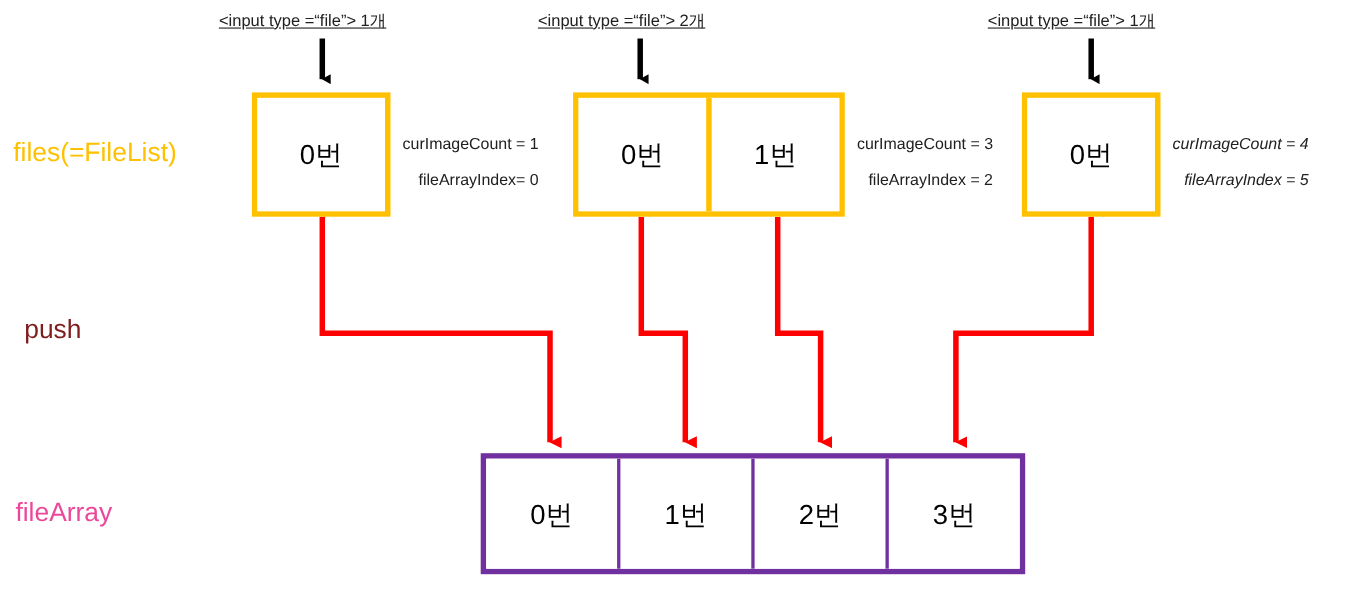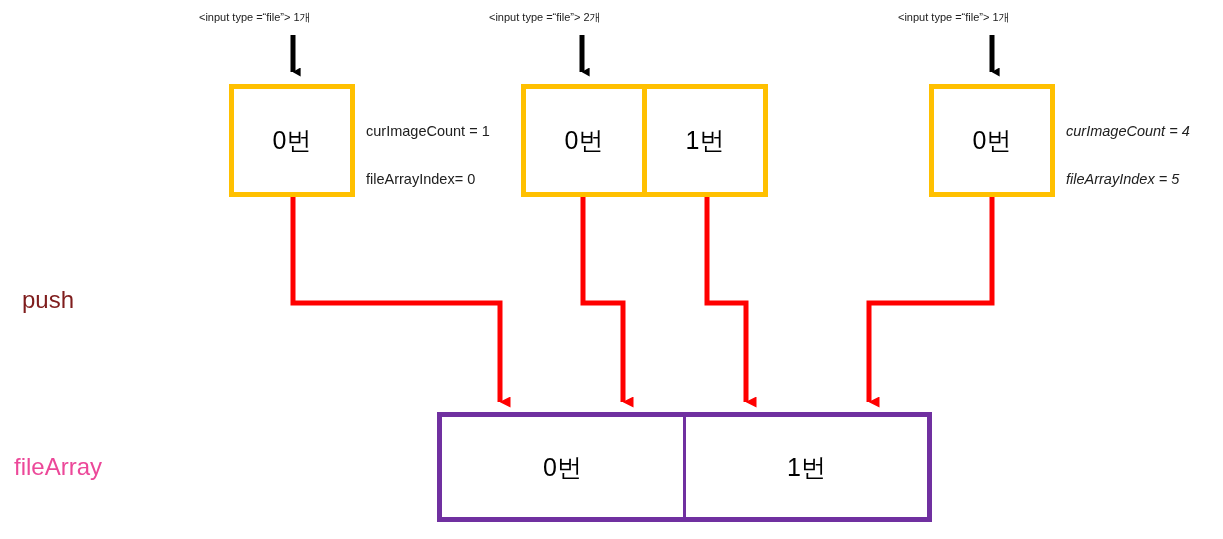--- a/index.html
+++ b/index.html
@@ -33,25 +33,26 @@
     white-space: nowrap;
     line-height: 1;
   }
   .row-label.files    { left: 12px;  top: 127px; color: #FFC000; }
   .row-label.push     { left: 22px;  top: 288px; color: #7f1d1d; }
   .row-label.filearray{ left: 14px;  top: 455px; color: #ec4899; }
 
   
   .caption {
     position: absolute;
-    font-size: 11px;
+    font-size: 15px;
     color: #202020;
     white-space: nowrap;
     line-height: 1;
     top: 12px;
+    text-decoration: underline;
   }
 
   
   .filelist-group {
     position: absolute;
     top: 84px;
     height: 113px;
     box-sizing: border-box;
     border: 5px solid #FFC000;
     display: flex;
@@ -72,21 +73,21 @@
 
   
   .annot {
     position: absolute;
     font-size: 14.5px;
     color: #202020;
     white-space: nowrap;
     line-height: 1;
   }
   .annot .l1 { display: block; text-align: right; }
-  .annot .l2 { display: block; margin-top: 33px; }
+  .annot .l2 { display: block; margin-top: 18px; text-align: right; }
 
   
   #filearray-box {
     position: absolute;
     left: 437px;
     top: 412px;
     width: 495px;
     height: 110px;
     box-sizing: border-box;
     border: 5px solid #7030A0;
@@ -143,43 +144,50 @@
     </g>
     <g>
       <path d="M992,197 L992,303 L869,303 L869,402" fill="none" stroke="#FF0000" stroke-width="5" marker-end="url(#head-red)"></path>
     </g>
   </svg>
 
   <div class="caption" style="left:199px;">&lt;input type =“file”&gt; 1개</div>
   <div class="caption" style="left:489px;">&lt;input type =“file”&gt; 2개</div>
   <div class="caption" style="left:898px;">&lt;input type =“file”&gt; 1개</div>
 
+  <div class="row-label files">files(=FileList)</div>
   <div class="row-label push">push</div>
   <div class="row-label filearray">fileArray</div>
 
   <div class="filelist-group" style="left:229px; width:126px;">
     <div class="filelist-cell" style="flex:1 1 0;">0번</div>
   </div>
 
   <div class="filelist-group" style="left:521px; width:247px;">
     <div class="filelist-cell" style="flex:1 1 0;">0번</div>
     <div class="filelist-cell" style="flex:1 1 0;">1번</div>
   </div>
 
   <div class="filelist-group" style="left:929px; width:126px;">
     <div class="filelist-cell" style="flex:1 1 0;">0번</div>
   </div>
 
   <div class="annot" style="left:366px; top:124px;">
     <span class="l1">curImageCount = 1</span>
     <span class="l2">fileArrayIndex= 0</span>
   </div>
+  <div class="annot" style="left:779px; top:124px;">
+    <span class="l1">curImageCount = 3</span>
+    <span class="l2">fileArrayIndex = 2</span>
+  </div>
   <div class="annot" style="left:1066px; top:124px;font-style:italic;">
     <span class="l1">curImageCount = 4</span>
     <span class="l2">fileArrayIndex = 5</span>
   </div>
 
   <div id="filearray-box">
     <div class="filearray-cell">0번</div>
     <div class="filearray-cell">1번</div>
+    <div class="filearray-cell">2번</div>
+    <div class="filearray-cell">3번</div>
   </div>
 
 </div>
 
 </body></html>

